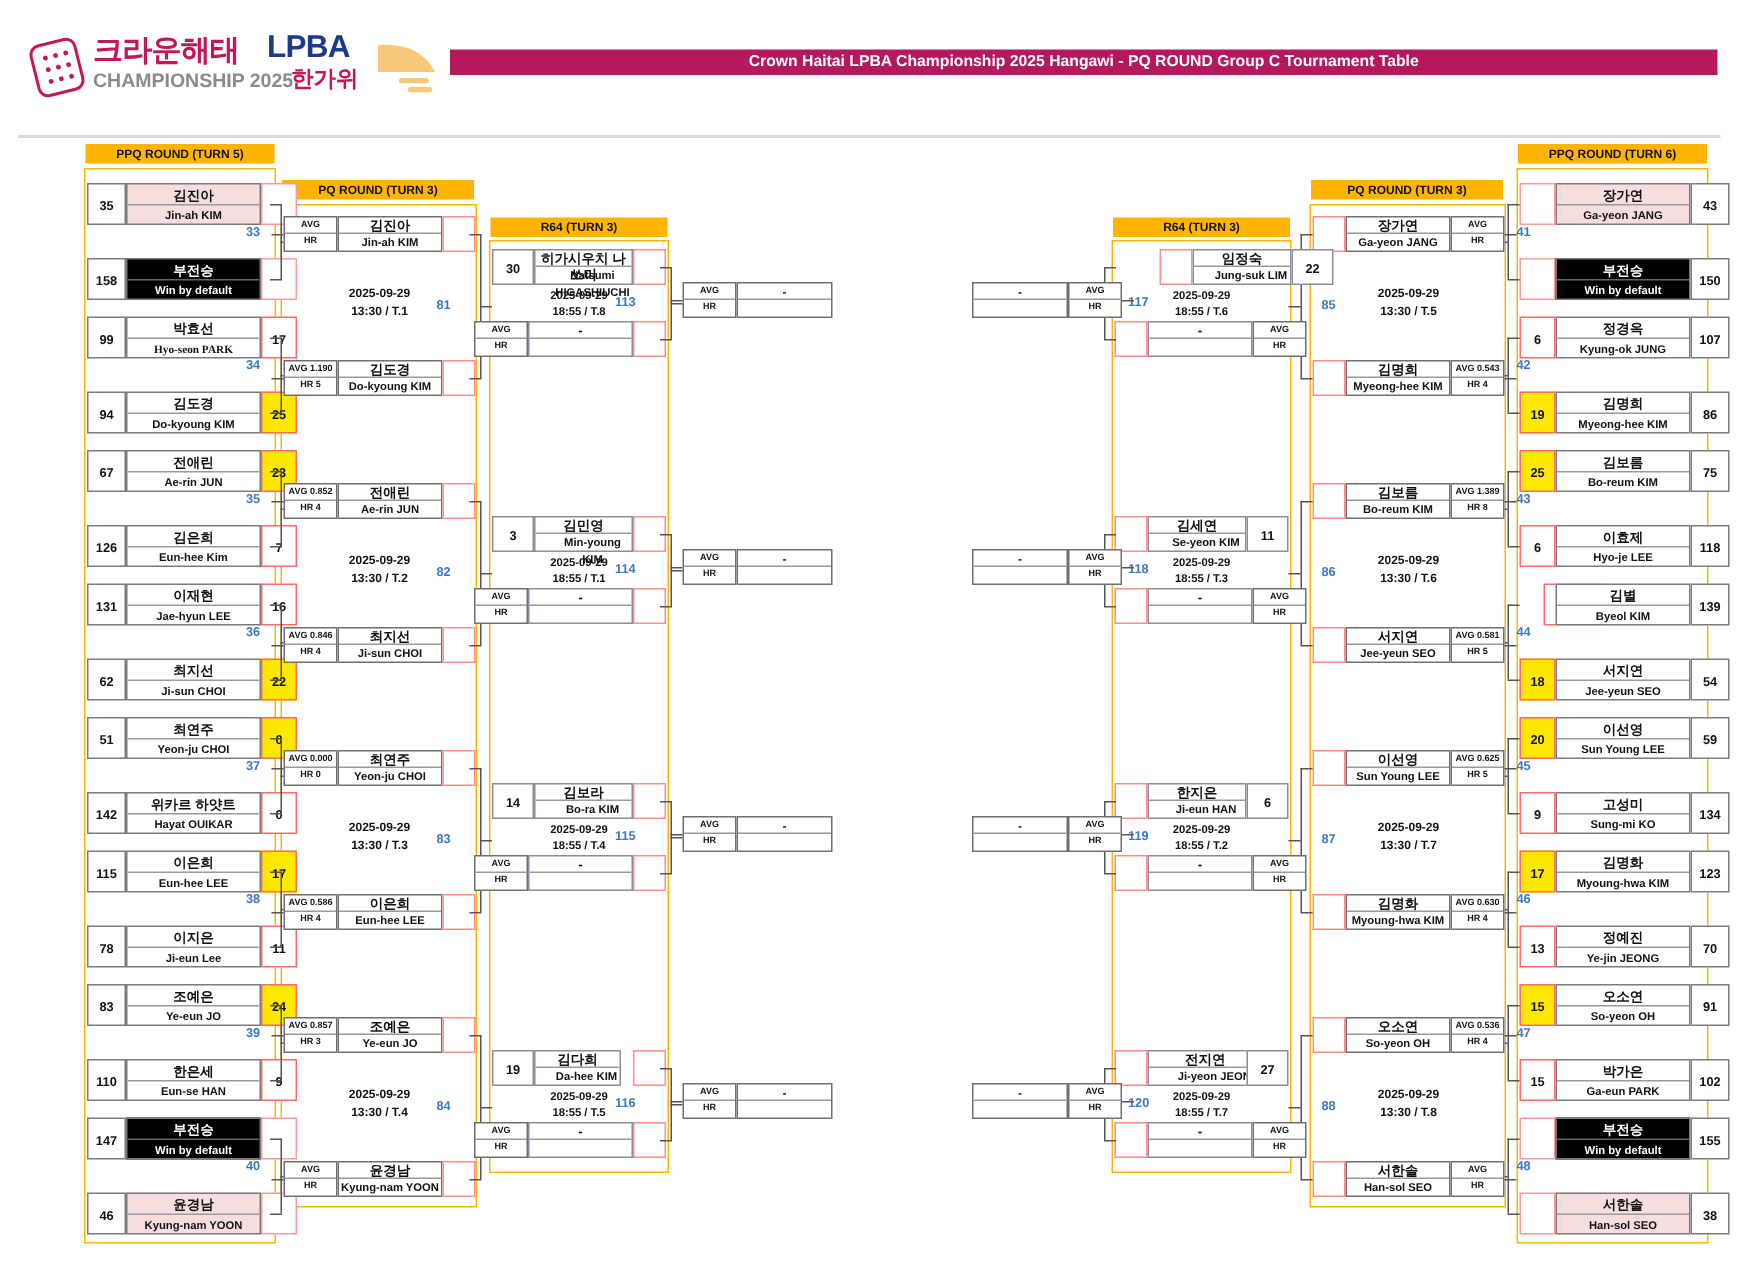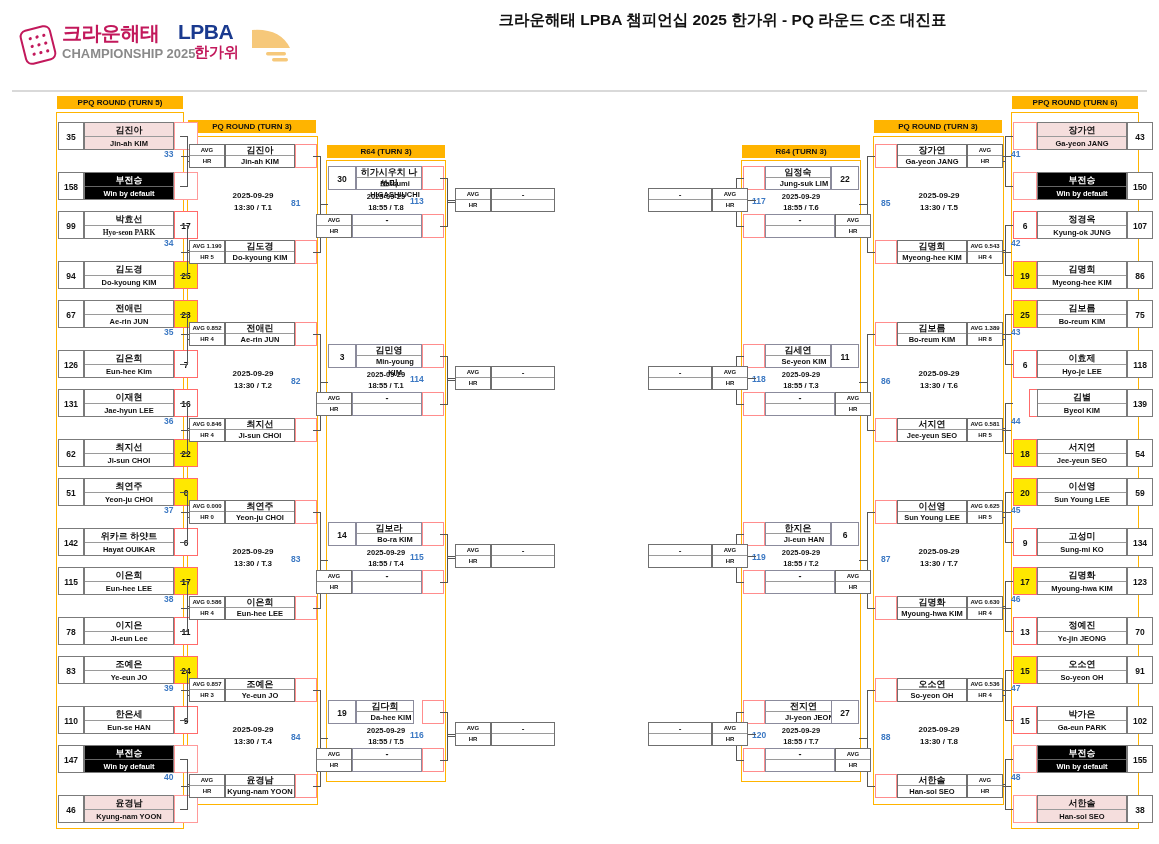--- a/index.html
+++ b/index.html
@@ -139,21 +139,21 @@
     <div id="logo-text-1">크라운해태</div>
     <div id="logo-lpba">LPBA</div>
     <div id="logo-text-2">CHAMPIONSHIP 2025</div>
     <div id="logo-text-3">한가위</div>
     <svg id="logo-fan" viewBox="0 0 52 42">
       <path d="M2 4 Q30 2 40 22 L2 22 Z" fill="#F6C87A"></path>
       <rect x="16" y="26" width="20" height="3.5" rx="1.7" fill="#F6C87A"></rect>
       <rect x="22" y="32" width="16" height="3.5" rx="1.7" fill="#F6C87A"></rect>
     </svg>
   </div>
-  <div id="title-main">크라운해태 LPBA 챔피언십 2025 한가위 - PQ 라운드 C조 대진표</div>
+  <div id="title-bar">Crown Haitai LPBA Championship 2025 Hangawi - PQ ROUND Group C Tournament Table</div>
   <div id="hr-line"></div>
 </div>
 
 <div class="round-chip" style="left:57px;  top:96px; width:126px;">PPQ ROUND (TURN 5)</div>
 <div class="round-chip" style="left:188px; top:120px; width:128px;">PQ ROUND (TURN 3)</div>
 <div class="round-chip" style="left:327px; top:145px; width:118px;">R64 (TURN 3)</div>
 <div class="round-chip" style="left:742px; top:145px; width:118px;">R64 (TURN 3)</div>
 <div class="round-chip" style="left:874px; top:120px; width:128px;">PQ ROUND (TURN 3)</div>
 <div class="round-chip" style="left:1012px;top:96px; width:126px;">PPQ ROUND (TURN 6)</div>
 
@@ -870,21 +870,21 @@
     </div>
     <div class="r64when" style="left:346px;top:725px;width:80px;">
       <div>2025-09-29</div>
       <div>18:55 / T.5</div>
     </div>
     <div class="ln" style="left:440px;top:712px;width:8px;height:1.2px;"></div>
     <div class="ln" style="left:440px;top:760px;width:8px;height:1.2px;"></div>
     <div class="ln" style="left:447px;top:712px;width:1.2px;height:48px;"></div>
     <div class="ln" style="left:447px;top:736px;width:10px;height:1.2px;"></div>
     <div class="mnum" style="left:410px;top:730px;">116</div>
-    <div class="r64row" style="left:743px;top:166px;width:100px;">
+    <div class="r64row" style="left:773px;top:166px;width:100px;">
       <div class="rbox" style="left:0px;"></div>
       <div class="rname" style="left:22px;width:66px;">
         <div class="p1">임정숙</div>
         <div class="p2">Jung-suk LIM</div>
       </div>
       <div class="rseed" style="left:88px;">22</div>
     </div>
     <div class="r64row" style="left:743px;top:214px;width:128px;">
       <div class="rbox" style="left:0px;"></div>
       <div class="rname" style="left:22px;width:70px;">

